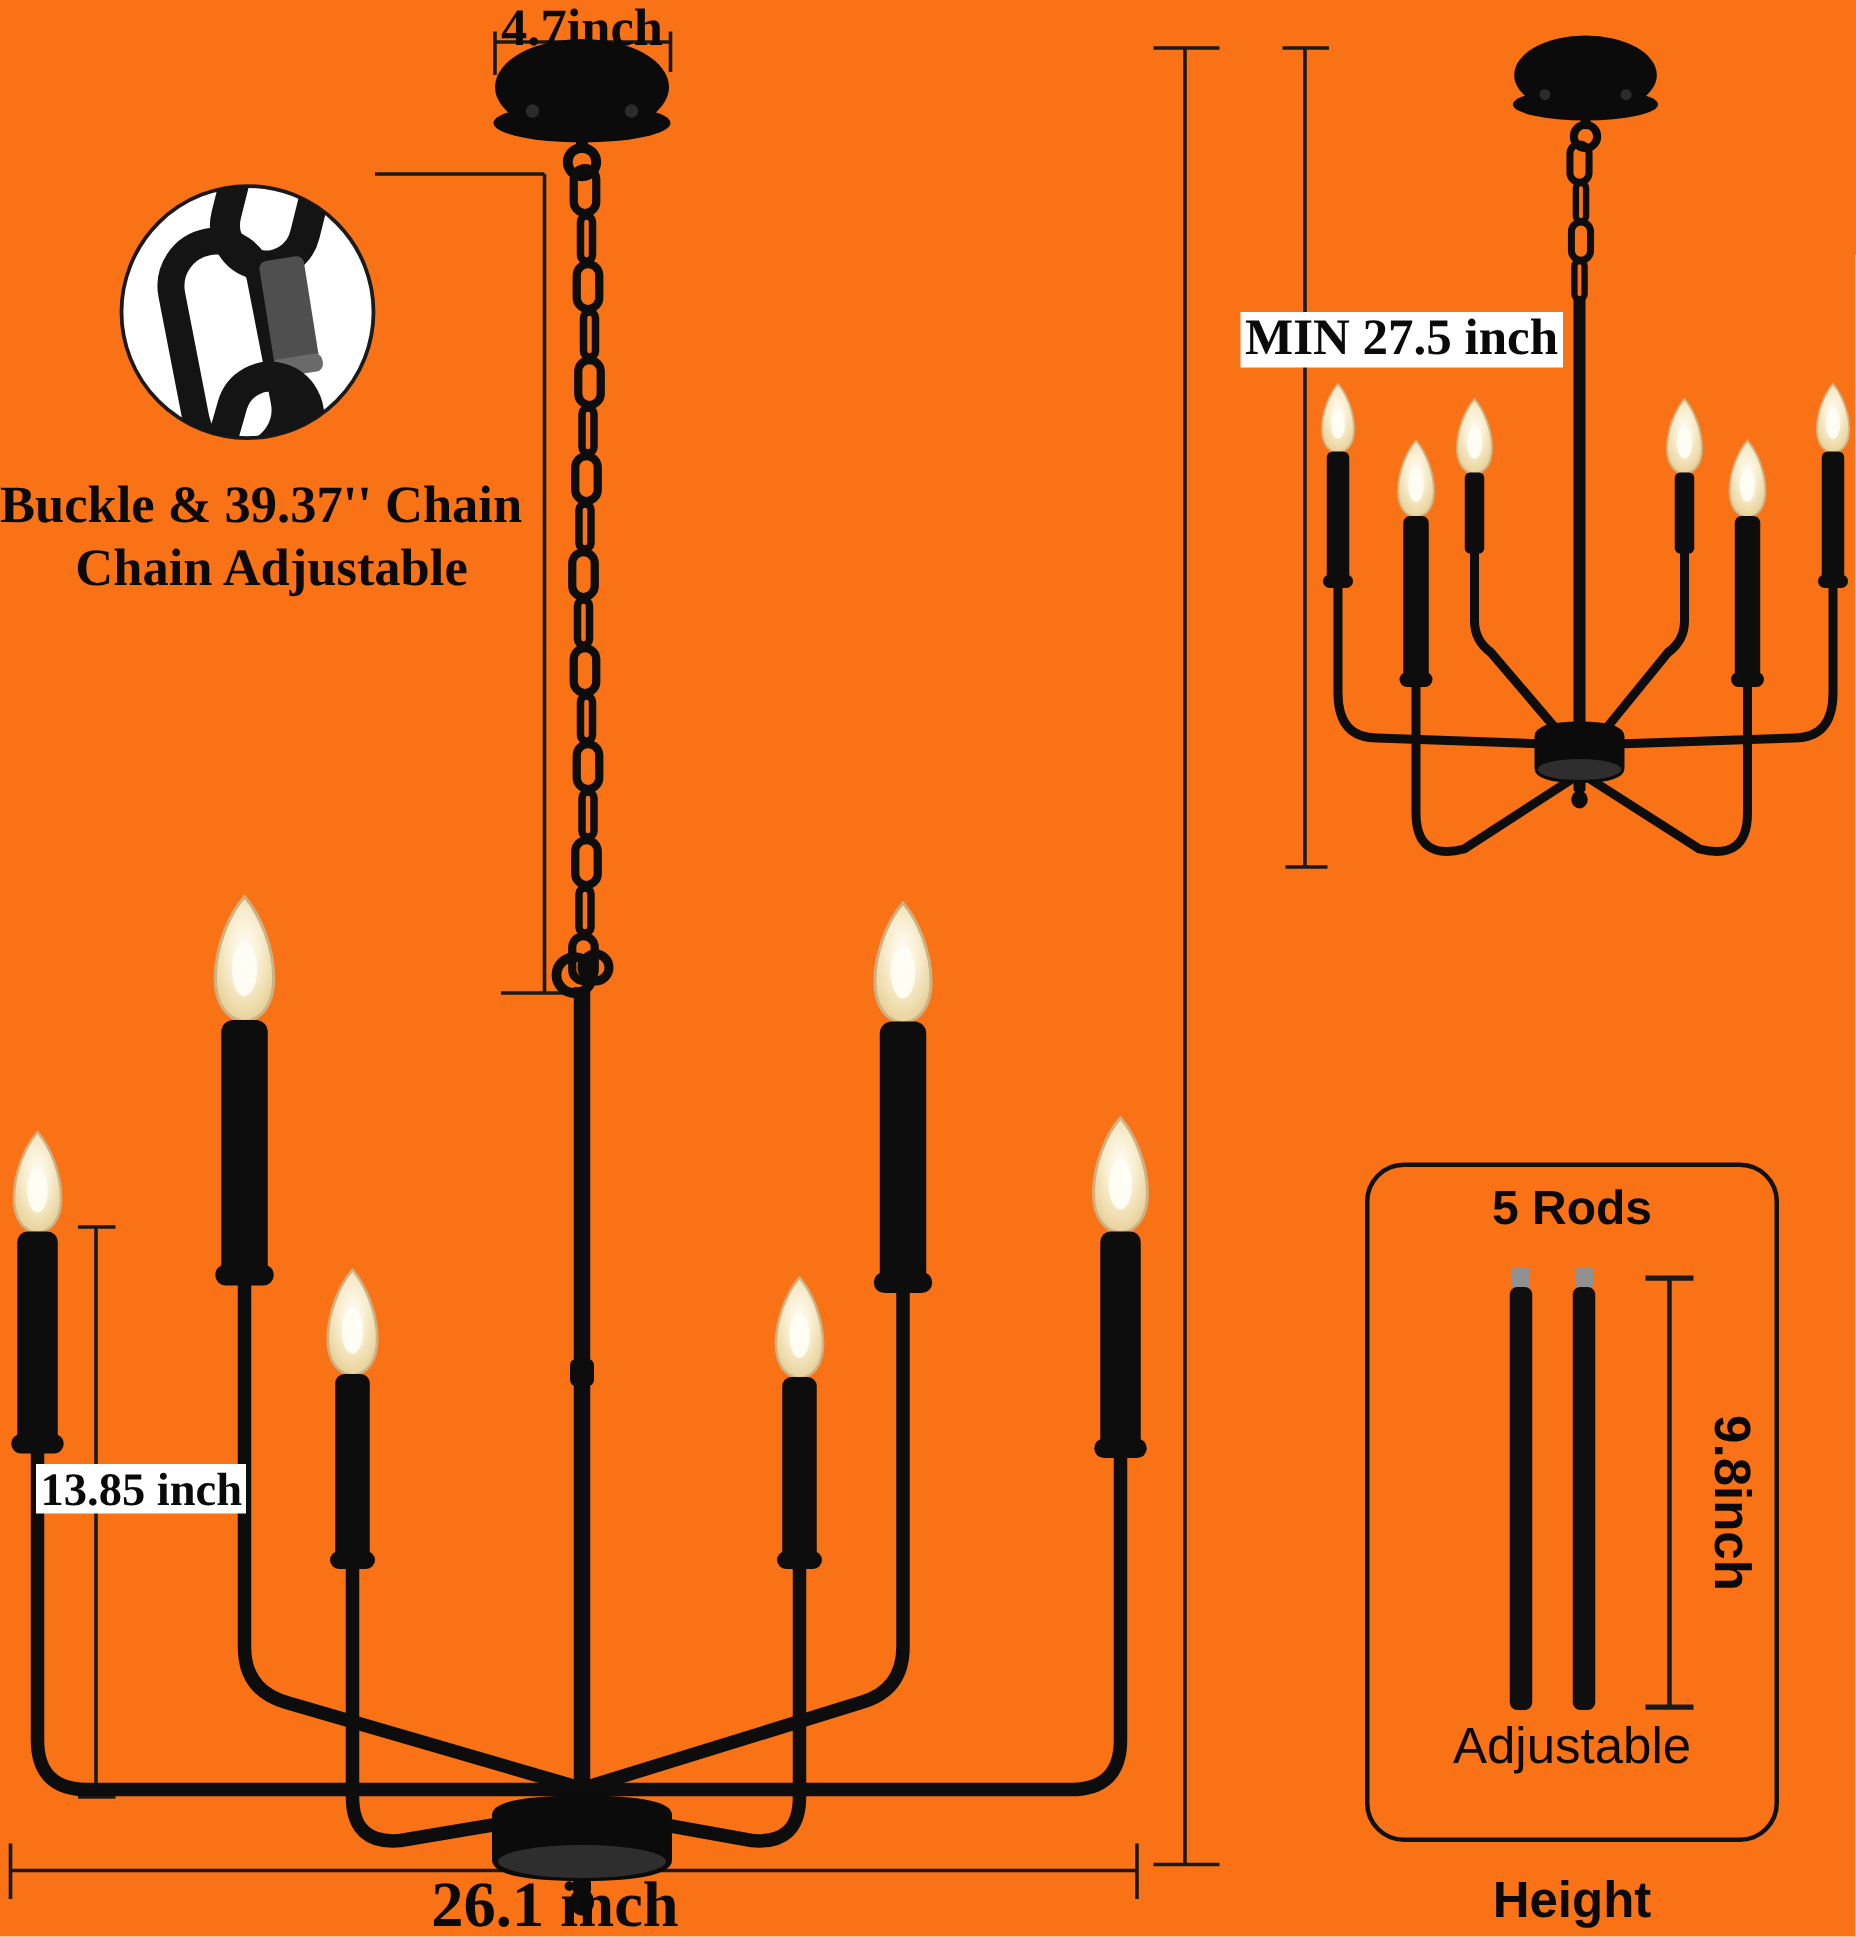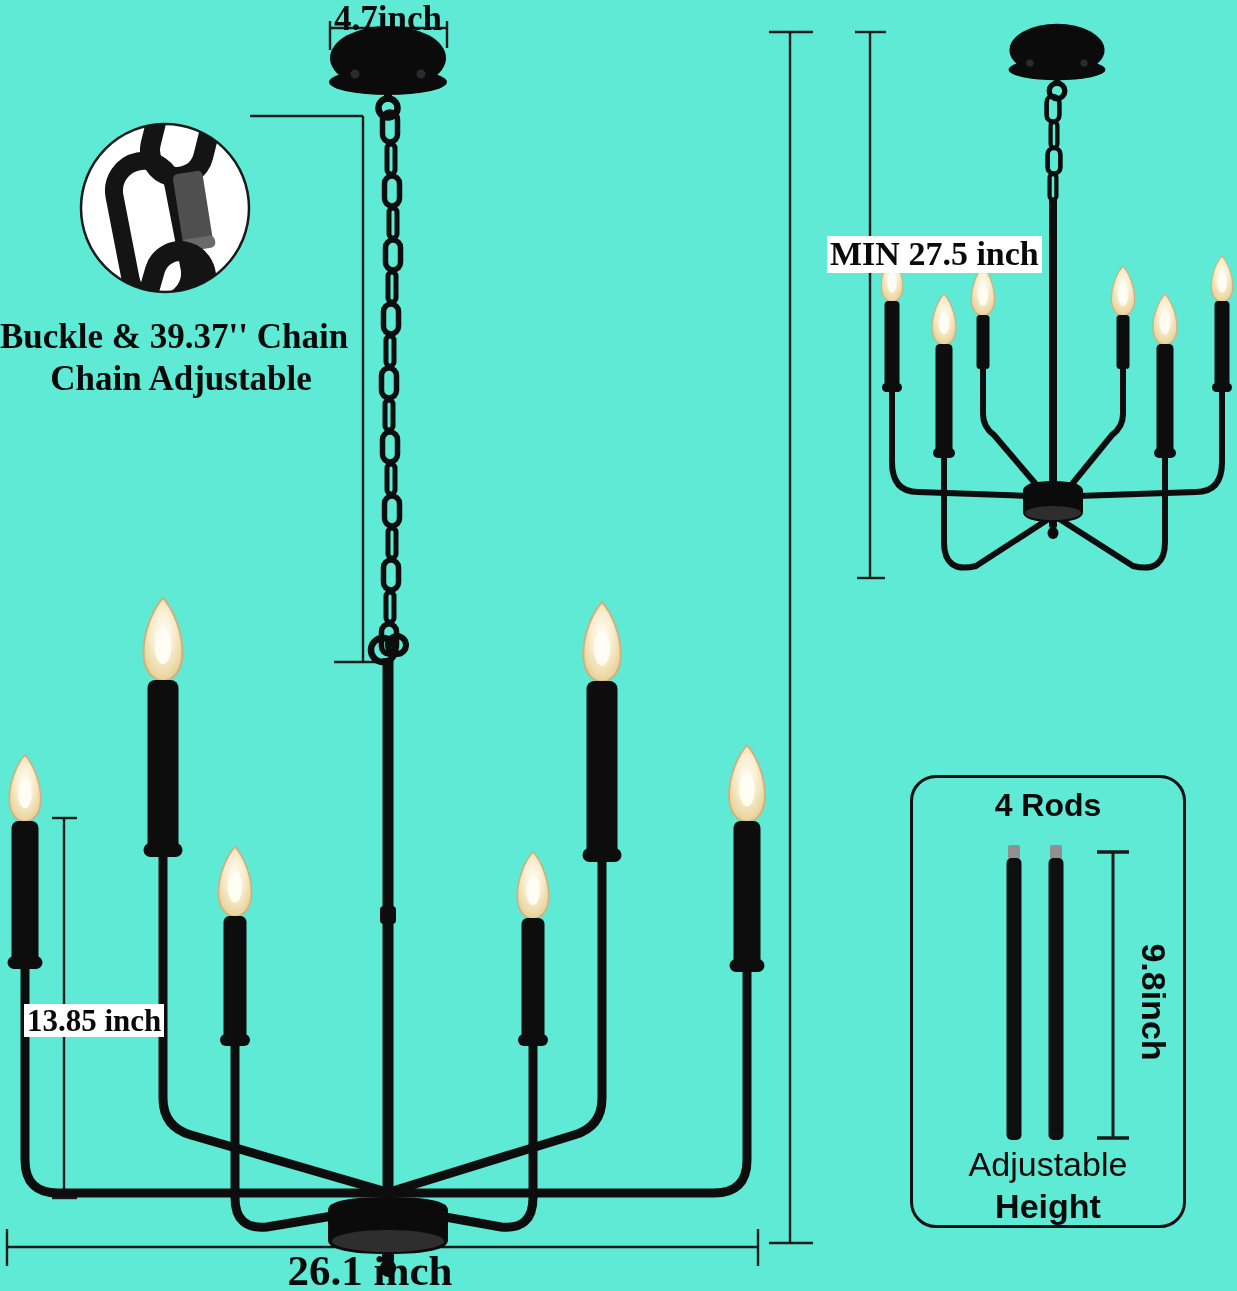--- a/index.html
+++ b/index.html
@@ -1,35 +1,35 @@
 <!DOCTYPE html>
 <html><head>
 <meta charset="utf-8">
 <style>
   html,body{margin:0;padding:0;background:#ffffff;}
-  .stage{position:relative;width:1237px;height:1291px;background:#5eead4;overflow:hidden;
+  .stage{position:relative;width:1237px;height:1291px;background:#f97316;overflow:hidden;
          font-family:"Liberation Serif", serif;color:#0a0a0a;}
   .stage svg.art{position:absolute;left:0;top:0;}
   .lbl{position:absolute;white-space:nowrap;font-weight:bold;line-height:1.08;}
   .serif{font-family:"Liberation Serif", serif;}
   .sans{font-family:"Liberation Sans", sans-serif;}
   .ctr{text-align:center;}
-  .wbg{background:#ffffff;padding:0 3px;margin-top:28px;}
+  .wbg{background:#ffffff;padding:0 3px;}
   .lbl-canopy{left:322px;top:0px;width:132px;font-size:35px;}
   .lbl-buckle1{left:0px;top:318px;width:348px;font-size:35px;}
   .lbl-buckle2{left:0px;top:360px;width:362px;font-size:35px;}
   .lbl-min{left:827px;top:208px;font-size:34px;}
   .lbl-max{left:699px;top:657px;font-size:37px;}
   .lbl-arm{left:24px;top:976px;font-size:31px;}
   .lbl-width{left:230px;top:1248px;width:280px;font-size:43px;}
   .lbl-rods-title{left:912px;top:788px;width:272px;font-size:32px;font-weight:700;}
   .lbl-rod-len{left:1082px;top:982px;width:140px;height:40px;font-size:34px;font-weight:700;
                transform:rotate(90deg);}
   .lbl-adj1{left:912px;top:1146px;width:272px;font-size:34px;font-weight:400;}
-  .lbl-adj2{left:912px;top:1188px;width:272px;font-size:34px;font-weight:700;}
+  .lbl-adj2{left:912px;top:1249px;width:272px;font-size:34px;font-weight:700;}
   .rods-box{position:absolute;left:910px;top:775px;width:276px;height:453px;
             border:3px solid #111;border-radius:26px;box-sizing:border-box;}
 </style>
 </head>
 <body>
 
 <div class="stage">
 
   <svg class="art" width="1237" height="1291" viewBox="0 0 1237 1291">
     <defs>
@@ -255,17 +255,17 @@
   </svg>
 
   <div class="lbl serif ctr lbl-canopy">4.7inch</div>
   <div class="lbl serif ctr lbl-buckle1">Buckle &amp; 39.37'' Chain</div>
   <div class="lbl serif ctr lbl-buckle2">Chain Adjustable</div>
   <div class="lbl serif wbg lbl-min">MIN 27.5 inch</div>
   <div class="lbl serif wbg lbl-arm">13.85 inch</div>
   <div class="lbl serif ctr lbl-width">26.1 inch</div>
 
   <div class="rods-box"></div>
-  <div class="lbl sans ctr lbl-rods-title">4 Rods</div>
+  <div class="lbl sans ctr lbl-rods-title">5 Rods</div>
   <div class="lbl sans ctr lbl-rod-len">9.8inch</div>
   <div class="lbl sans ctr lbl-adj1">Adjustable</div>
   <div class="lbl sans ctr lbl-adj2">Height</div>
 </div>
 
 </body></html>

